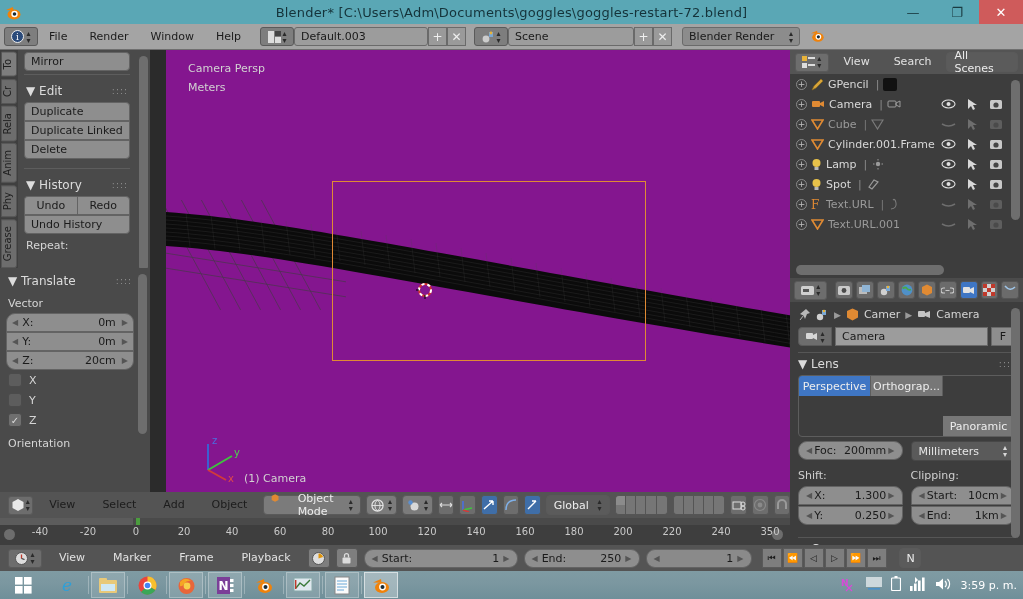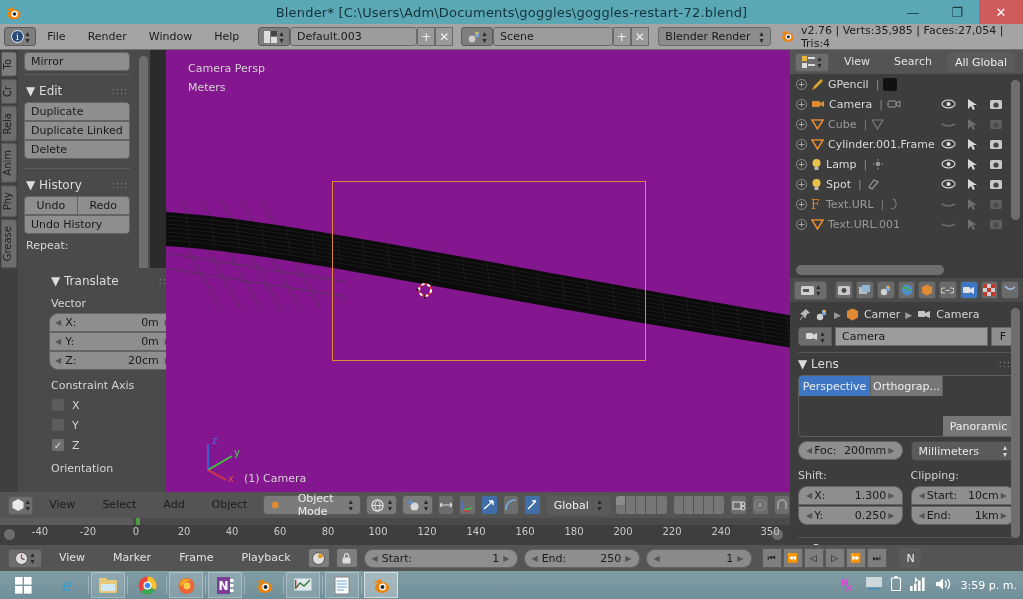--- a/index.html
+++ b/index.html
@@ -240,21 +240,20 @@
 
     <div style="width:10px"></div>
     <div>
       <svg width="15" height="15" viewBox="0 0 17 17">
         <ellipse cx="9" cy="10.5" rx="6.5" ry="5" fill="#f0820a"></ellipse>
         <circle cx="9.5" cy="10" r="3.2" fill="#ffffff"></circle>
         <circle cx="9.5" cy="10" r="1.8" fill="#1a2a33"></circle>
         <path d="M1 6 L8 3 L8.5 6.5 Z" fill="#f0820a"></path>
       </svg>
     </div>
-    <div class="verts" style="margin-left:6px">v2.76 | Verts:35,985 | Faces:27,054 | Tris:4</div>
   </div>
 
   <div class="area" id="toolshelf">
     <div class="tabstrip">
       <div class="vtab sel">To</div>
       <div class="vtab">Cr</div>
       <div class="vtab">Rela</div>
       <div class="vtab">Anim</div>
       <div class="vtab">Phy</div>
       <div class="vtab">Grease</div>
@@ -281,21 +280,21 @@
         <div class="tool r-top" style="border-radius:4px 0 0 0; border-right:none">Undo</div>
         <div class="tool r-top" style="border-radius:0 4px 0 0">Redo</div>
       </div>
       <div class="tool r-bot">Undo History</div>
       <div class="lbl">Repeat:</div>
     </div>
 
     <div class="vscroll" style="top:6px; height:215px;"></div>
   </div>
 
-  <div class="area" style="left:0; top:268px; width:150px; height:224px; background:#4a4a4a;margin-left:43px;">
+  <div class="area" style="left:0; top:268px; width:150px; height:224px; background:#4a4a4a;">
     <div style="position:absolute; left:6px; right:16px; top:0; bottom:0;">
       <div class="panelhdr">
         <span>▼ <span>Translate</span></span>
         <span class="grip">::::</span>
       </div>
       <div class="lbl">Vector</div>
       <div class="numfld r-top" style="border-radius:9px 9px 0 0">
         <span class="ar">◀</span>
         <span class="nm" style="margin-right:auto; margin-left:4px">X:</span>
         <span>0m</span>
@@ -307,21 +306,20 @@
         <span>0m</span>
         <span class="ar" style="margin-left:6px">▶</span>
       </div>
       <div class="numfld" style="border-radius:0 0 9px 9px">
         <span class="ar">◀</span>
         <span class="nm" style="margin-right:auto; margin-left:4px">Z:</span>
         <span>20cm</span>
         <span class="ar" style="margin-left:6px">▶</span>
       </div>
 
-      <div class="lbl" style="padding-top:9px">Constraint Axis</div>
       <div class="chkrow">
         <div class="chk"></div>
         <span>X</span>
       </div>
       <div class="chkrow">
         <div class="chk"></div>
         <span>Y</span>
       </div>
       <div class="chkrow">
         <div class="chk on">✓</div>
@@ -430,21 +428,21 @@
           <path d="M6 0 L11.5 3 L11.5 9 L6 12 L0.5 9 L0.5 3 Z" fill="#e8e8e8"></path>
         </svg>
       <span class="updown">▴<br>▾</span>
     </div>
     <div class="mi">View</div>
     <div class="mi">Select</div>
     <div class="mi">Add</div>
     <div class="mi">Object</div>
 
     <div class="hbtn" style="width:128px; justify-content:space-between;">
-      <span style="display:flex;align-items:center;gap:18px">
+      <span style="display:flex;gap:18px">
         <svg width="12" height="12" viewBox="0 0 12 12">
             <path d="M6 0.5 L11 3 L11 9 L6 11.5 L1 9 L1 3 Z" fill="#e08a33"></path>
           </svg>
         <span>Object Mode</span>
       </span>
       <span class="updown">▴<br>▾</span>
     </div>
 
     <div class="hbtn" style="width:36px; justify-content:space-between; padding:0 4px;">
       <svg width="13" height="13" viewBox="0 0 13 13">
@@ -577,21 +575,21 @@
         <svg width="13" height="12" viewBox="0 0 13 12">
             <rect x="0" y="0" width="5" height="5" fill="#e8b33a"></rect>
             <rect x="6" y="1" width="7" height="2" fill="#ddd"></rect>
             <rect x="0" y="7" width="5" height="5" fill="#ddd"></rect>
             <rect x="6" y="8" width="7" height="2" fill="#ddd"></rect>
           </svg>
         <span class="updown">▴<br>▾</span>
       </div>
       <div class="mi">View</div>
       <div class="mi">Search</div>
-      <div class="hbtn dark" style="height:20px;">All Global</div>
+      <div class="hbtn dark" style="height:20px;">All Scenes</div>
     </div>
 
     <div style="position:absolute; left:0; top:24px; right:14px; bottom:14px; overflow:hidden;">
 
 
       <div class="ol-row">
         <span class="ol-plus">+</span>
         <svg width="13" height="13" viewBox="0 0 13 13">
             <path d="M1 12 L3 8 L10 1 L12 3 L5 10 Z" fill="#d8a43a" stroke="#8a6a18" stroke-width="0.6"></path>
           </svg>

